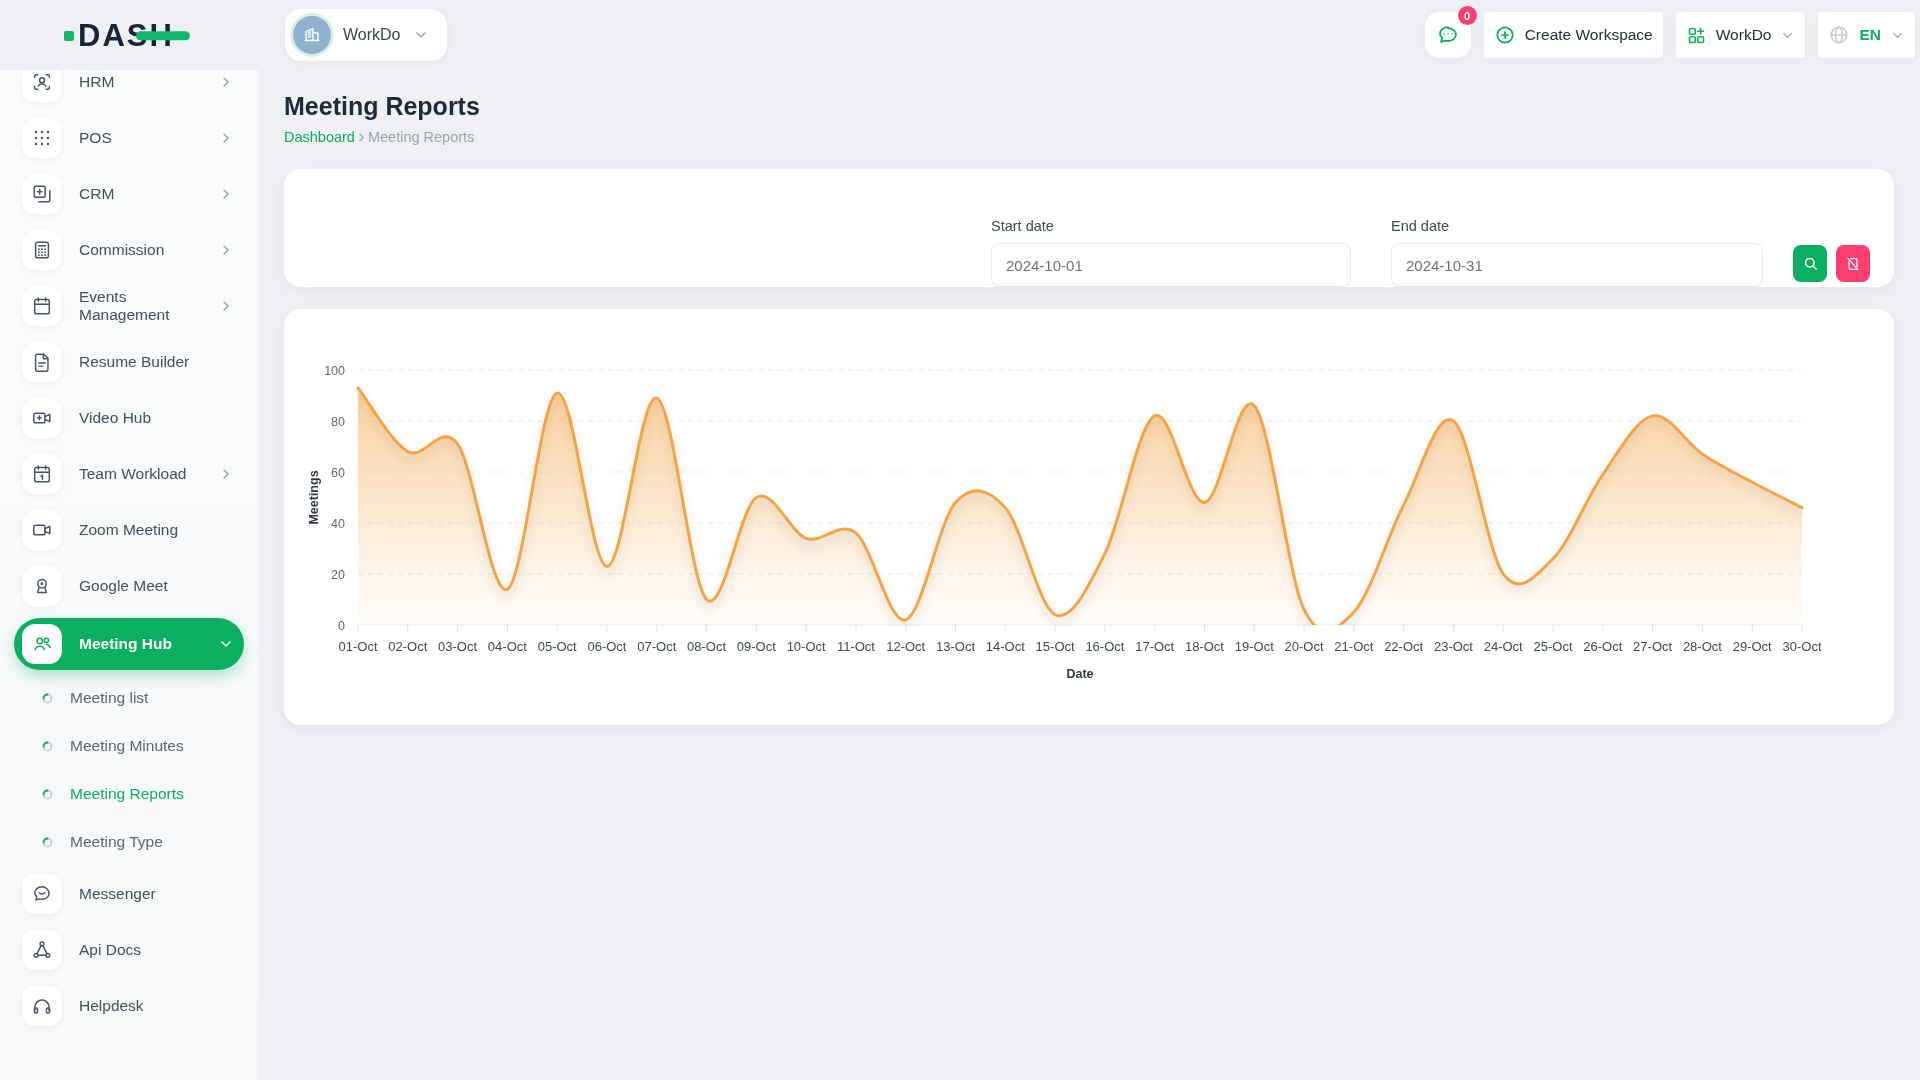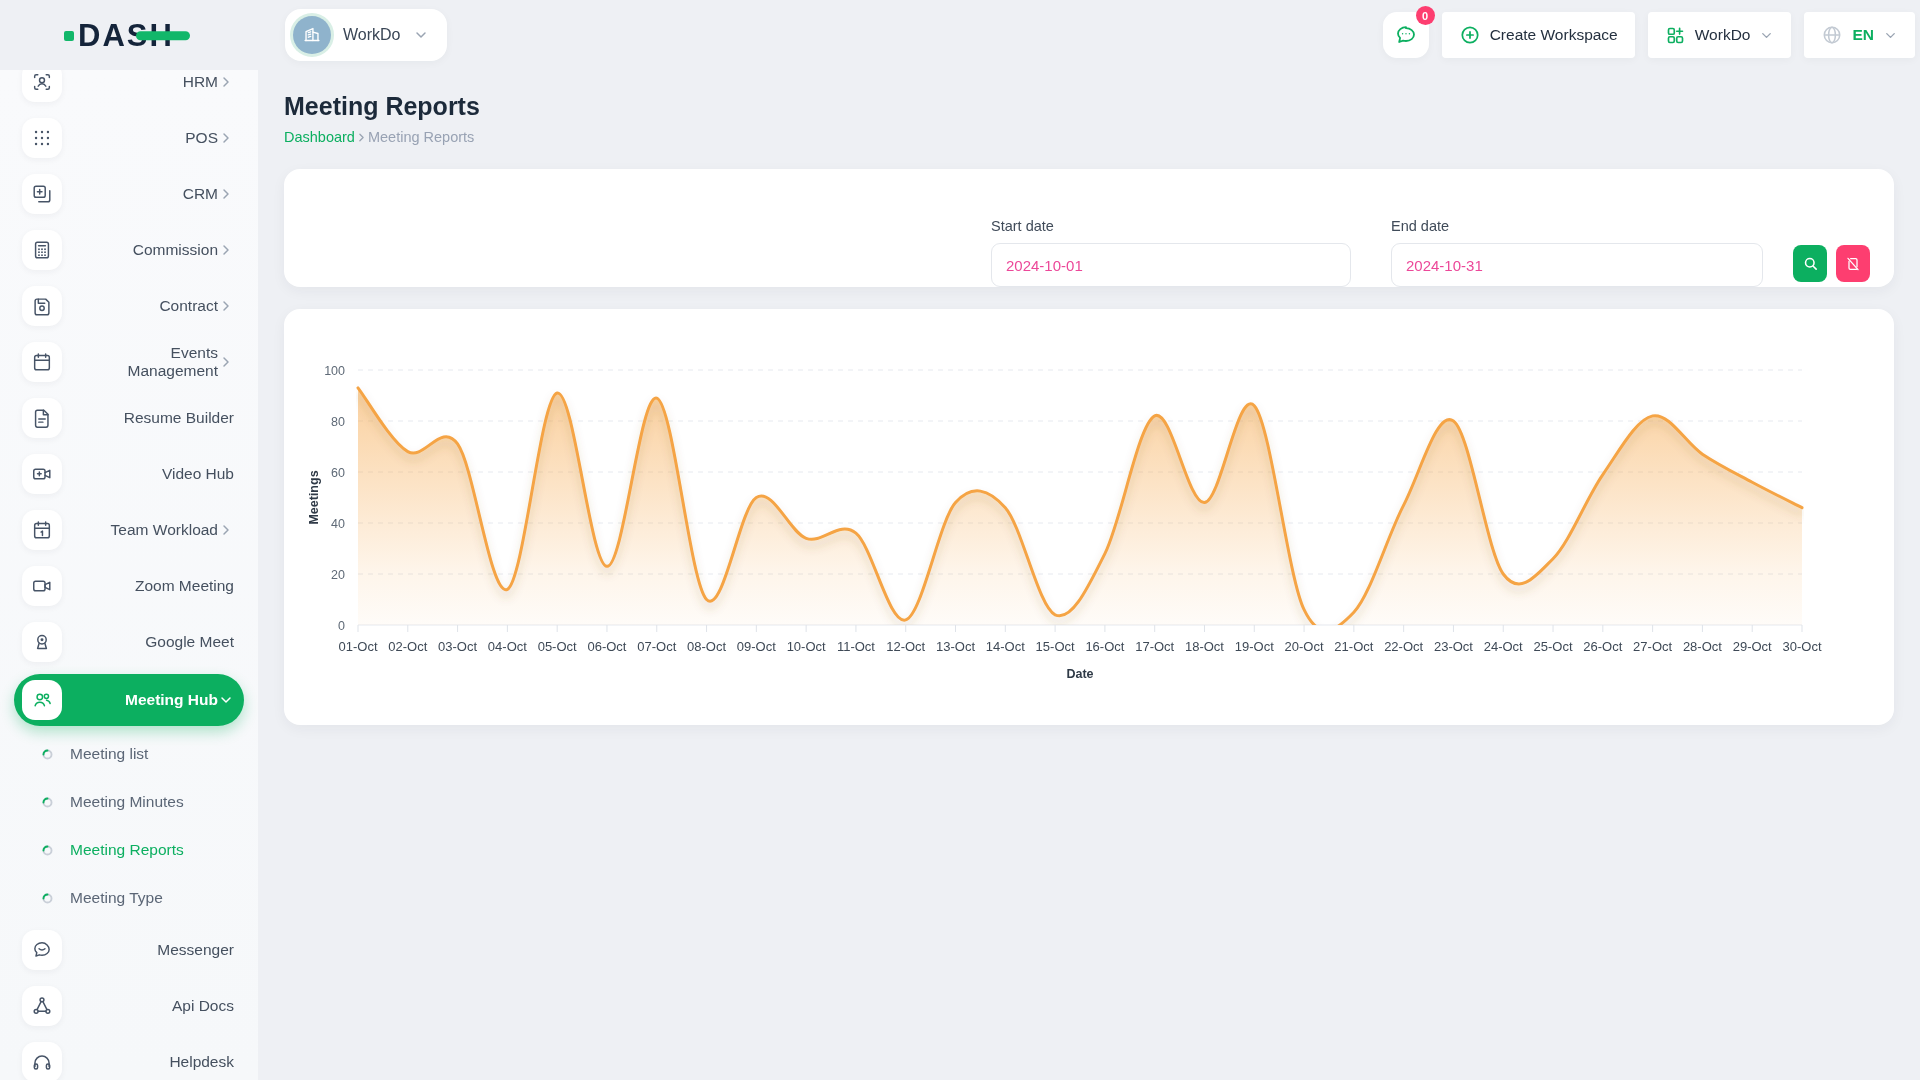--- a/index.html
+++ b/index.html
@@ -14,26 +14,26 @@
   .logo-text { font-size:31px; font-weight:800; letter-spacing:2px; color:#14243a; line-height:1; }
   .logo-dash { position:absolute; right:-16px; top:50%; transform:translateY(-42%); width:54px; height:9px; border-radius:5px; background:#12b76a; }
 
   .ws-pill { margin-left:27px; height:52px; background:#fff; border-radius:16px; display:flex; align-items:center; gap:12px; padding:0 18px 0 8px; border:none; box-shadow:0 2px 8px rgba(30,41,59,.04); cursor:pointer; }
   .ws-avatar { width:38px; height:38px; border-radius:50%; background:#8fb3cc; box-shadow:0 0 0 3px #d9efe6; display:flex; align-items:center; justify-content:center; }
   .ws-name { font-size:16px; color:#3a4656; font-weight:500; }
 
   .header-right { margin-left:auto; display:flex; align-items:center; gap:13px; padding-right:5px; }
   .icon-btn { position:relative; width:46px; height:46px; border-radius:14px; background:#fff; border:none; display:flex; align-items:center; justify-content:center; box-shadow:0 2px 8px rgba(30,41,59,.04); cursor:pointer; color:#0caf60; }
   .badge { position:absolute; top:-6px; right:-6px; min-width:19px; height:19px; border-radius:10px; background:#fd3e70; color:#fff; font-size:11px; font-weight:700; display:flex; align-items:center; justify-content:center; padding:0 5px; }
-  .pill-btn { height:46px; background:#fff; border:none; border-radius:4px; display:flex; align-items:center; gap:9px; padding:0 17px; font-size:15.5px; color:#24303f; font-weight:500; box-shadow:0 2px 8px rgba(30,41,59,.04); cursor:pointer; }
+  .pill-btn { height:46px; background:#fff; border:none; border-radius:4px; display:flex; align-items:center; gap:9px; padding:0 10px; font-size:15.5px; color:#24303f; font-weight:500; box-shadow:0 2px 8px rgba(30,41,59,.04); cursor:pointer; }
   .pill-btn .chev { color:#9aa4b2; }
   .lang-code { color:#0caf60; font-weight:600; }
 
   
-  .sidebar { position:fixed; top:70px; left:0; bottom:0; width:258px; background:linear-gradient(#f9fafc,#f6f8fa); overflow:hidden; padding:0 14px;text-align:right; }
+  .sidebar { position:fixed; top:70px; left:0; bottom:0; width:258px; background:linear-gradient(#f9fafc,#f6f8fa); overflow:hidden; padding:0 14px; }
   .nav-row { display:flex; align-items:center; height:48px; margin-bottom:8px; padding:0 10px 0 8px; border-radius:14px; cursor:pointer; }
   .nav-row.first { margin-top:-12px; }
   .nav-icon-box { width:40px; height:40px; flex:none; background:#fff; border-radius:13px; display:flex; align-items:center; justify-content:center; color:#475467; box-shadow:0 2px 6px rgba(30,41,59,.05); }
   .nav-label { margin-left:17px; font-size:15.5px; font-weight:500; color:#45505f; flex:1; }
   .nav-chev { color:#9aa4b2; display:flex; }
   .nav-row.active { background:#0caf60; height:52px; box-shadow:0 6px 14px rgba(12,175,96,.3);border-radius:26px; }
   .nav-row.active .nav-icon-box { color:#0caf60; box-shadow:none; }
   .nav-row.active .nav-label { color:#fff; font-weight:700; }
   .nav-row.active .nav-chev { color:#fff; transform:rotate(90deg); }
   .nav-sub { display:flex; align-items:center; height:40px; margin-bottom:8px; padding-left:26px; cursor:pointer; }
@@ -48,21 +48,21 @@
   .breadcrumb { display:flex; align-items:center; margin-top:8px; font-size:14.5px; }
   .breadcrumb .root { color:#0caf60; text-decoration:none; cursor:pointer; }
   .breadcrumb .sep { color:#9aa4b2; display:flex; }
   .breadcrumb .current { color:#98a2b3; }
 
   .card { background:#fff; border-radius:16px; box-shadow:0 4px 14px rgba(30,41,59,.05); }
   .filter-card { margin-top:24px; height:118px; display:flex; align-items:flex-end; padding:0 24px; }
   .filter-right { margin-left:auto; display:flex; align-items:flex-start; }
   .field-group { display:flex; flex-direction:column; }
   .field-label { font-size:14.5px; color:#404b59; margin-bottom:9px; }
-  .field-input { width:360px; height:44px; border:1px solid #e4e7ec; border-radius:9px; padding:0 14px; font-size:15px; color:#ec4899; font-family:inherit; outline:none; background:#fff; }
+  .field-input { width:360px; height:44px; border:1px solid #e4e7ec; border-radius:9px; padding:0 14px; font-size:15px; color:#737373; font-family:inherit; outline:none; background:#fff; }
   .field-group.end .field-input { width:372px; }
   .gap40 { width:40px; flex:none; }
   .filter-btns { display:flex; gap:9px; margin-left:30px; margin-top:27px; }
   .sq-btn { width:34px; height:37px; border:none; border-radius:8px; display:flex; align-items:center; justify-content:center; color:#fff; cursor:pointer; }
   .sq-btn.search { background:#0caf60; }
   .sq-btn.reset { background:#fd3e70; }
 
   .chart-card { margin-top:22px; height:416px; position:relative; }
   .chart-card svg.chart { position:absolute; inset:0; }
   .ytick { font-size:12.5px; fill:#5f6a77; font-family:"Liberation Sans",sans-serif; }
@@ -223,35 +223,20 @@
               <circle cx="8.7" cy="14.4" r="1"></circle>
               <circle cx="12" cy="14.4" r="1"></circle>
               <circle cx="15.3" cy="14.4" r="1"></circle>
               <circle cx="8.7" cy="17.6" r="1"></circle>
               <circle cx="12" cy="17.6" r="1"></circle>
               <circle cx="15.3" cy="17.6" r="1"></circle>
             </g>
           </svg>
         </span>
         <span class="nav-label">Commission</span>
-        <span class="nav-chev">
-          <svg width="16" height="16" viewBox="0 0 24 24" fill="none" stroke="currentColor" stroke-width="2.2" stroke-linecap="round" stroke-linejoin="round">
-            <path d="M9 6l6 6-6 6"></path>
-          </svg>
-        </span>
-      </div>
-      <div class="nav-row">
-        <span class="nav-icon-box">
-          <svg width="22" height="22" viewBox="0 0 24 24" fill="none" stroke="currentColor" stroke-width="1.6" stroke-linecap="round" stroke-linejoin="round">
-            <path d="M4.5 6.5a2 2 0 0 1 2-2H16l3.5 3.5v11.5a2 2 0 0 1-2 2h-11a2 2 0 0 1-2-2z"></path>
-            <circle cx="12" cy="14.5" r="2.4"></circle>
-            <path d="M8 4.5V9h7"></path>
-          </svg>
-        </span>
-        <span class="nav-label">Contract</span>
         <span class="nav-chev">
           <svg width="16" height="16" viewBox="0 0 24 24" fill="none" stroke="currentColor" stroke-width="2.2" stroke-linecap="round" stroke-linejoin="round">
             <path d="M9 6l6 6-6 6"></path>
           </svg>
         </span>
       </div>
       <div class="nav-row">
         <span class="nav-icon-box">
           <svg width="22" height="22" viewBox="0 0 24 24" fill="none" stroke="currentColor" stroke-width="1.6" stroke-linecap="round" stroke-linejoin="round">
             <rect x="4" y="5" width="16" height="15.5" rx="2"></rect>

